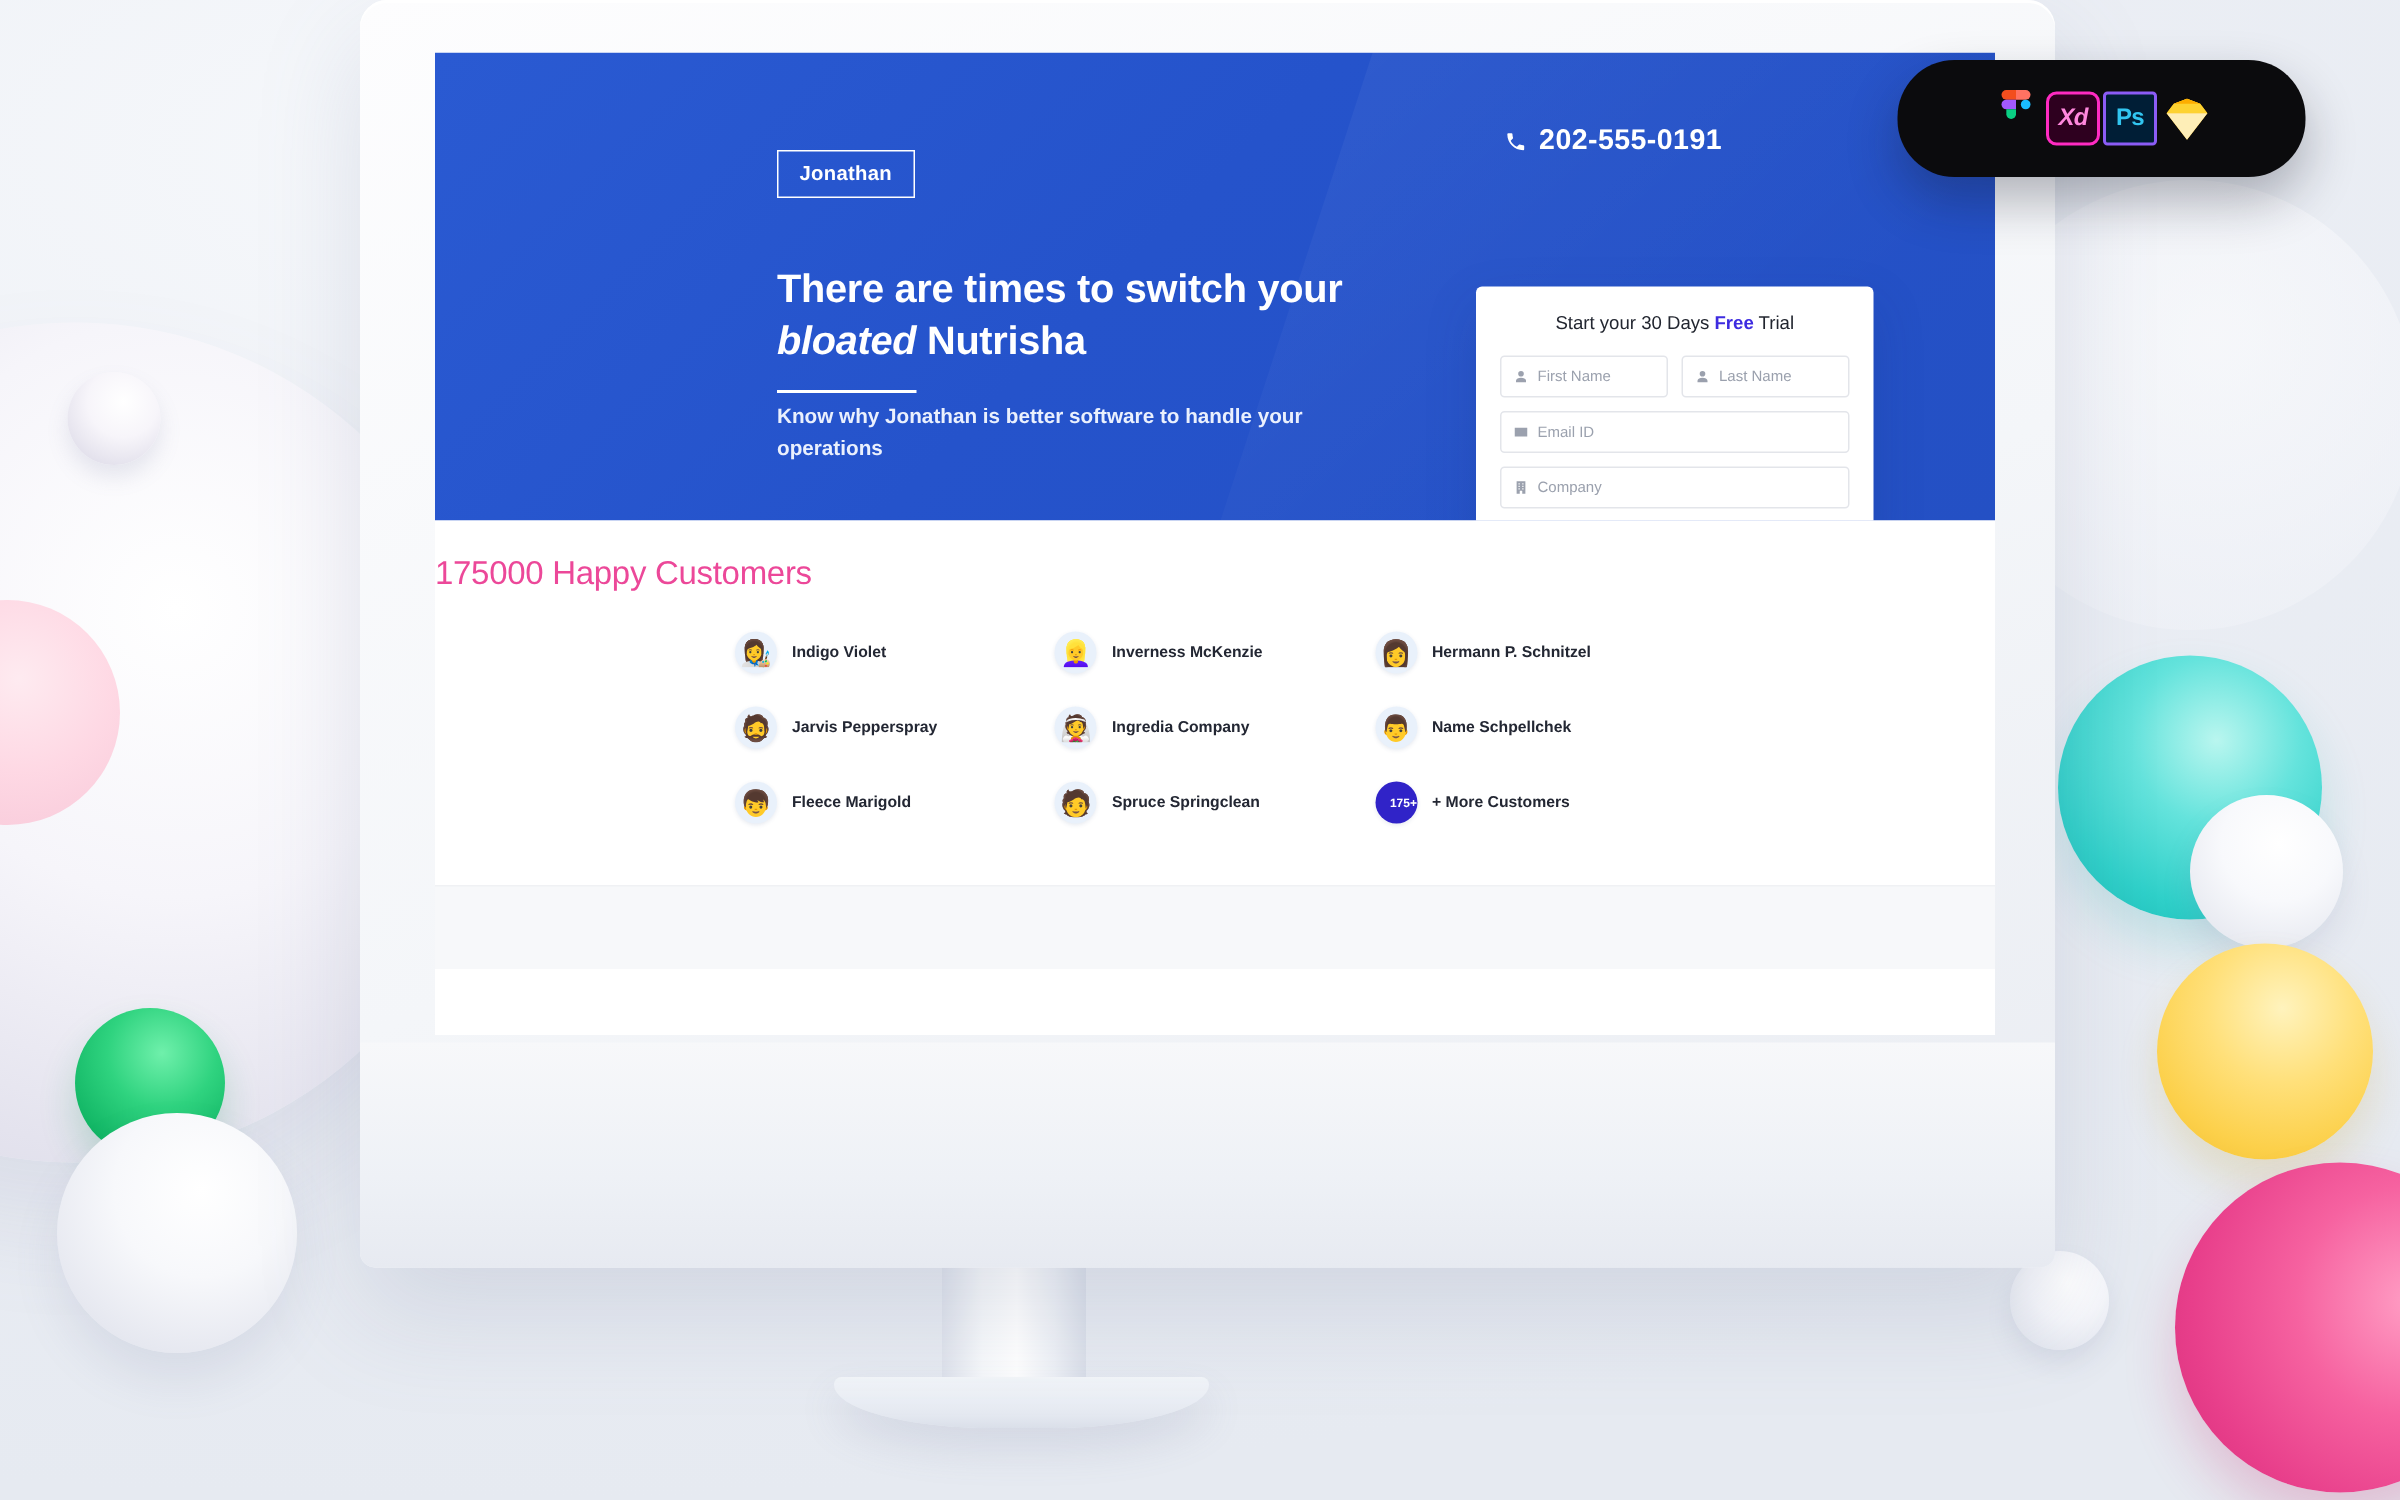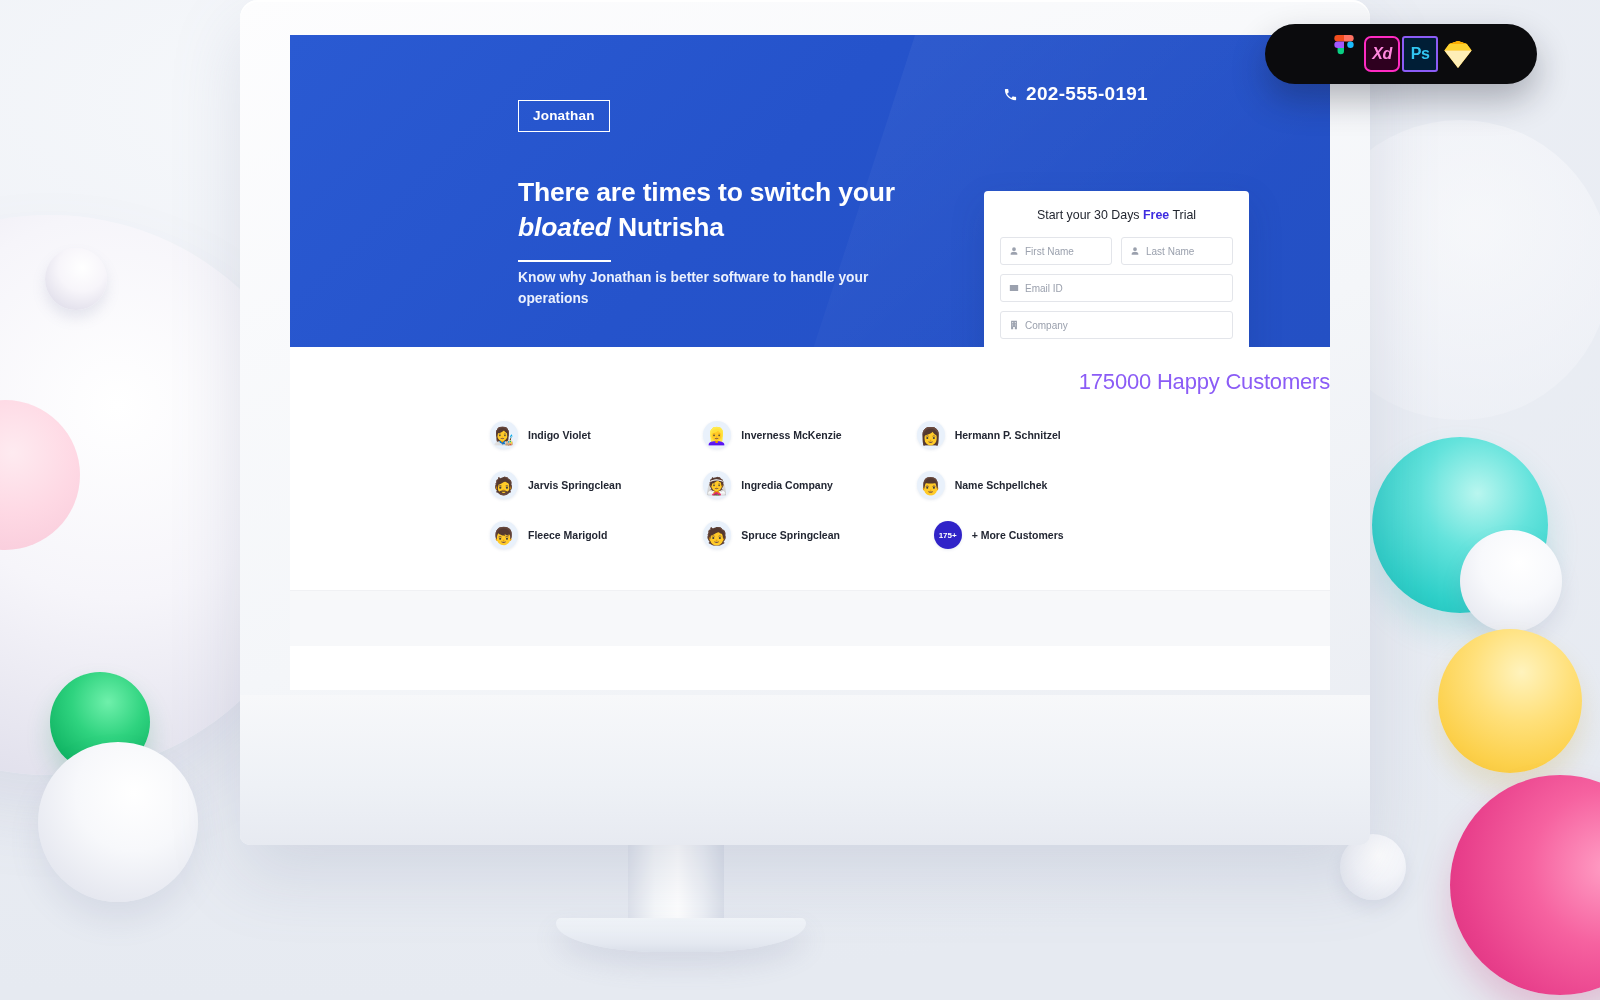--- a/index.html
+++ b/index.html
@@ -150,41 +150,41 @@
   .frow { display:flex; gap:9px; margin-bottom:9px; }
   .field {
     flex:1; height:28px; border:1px solid #e3e5ea; border-radius:3px;
     display:flex; align-items:center; gap:6px; padding:0 8px; background:#fff;
   }
   .field svg { width:10px; height:10px; fill:#9aa0ad; flex:0 0 auto; }
   .ph { font-size:10px; color:#9aa0ad; white-space:nowrap; overflow:hidden; }
 
   
   #cust { position:relative; background:#fff; padding-top:22px; height:243px; }
-  #cust-title { text-align:right; font-size:22px; color:#8b5cf6; font-weight:400; letter-spacing:-.2px; }
+  #cust-title { text-align:left; font-size:22px; color:#ec4899; font-weight:400; letter-spacing:-.2px; }
   #cust-grid {
     margin:26px auto 0; width:640px;
     display:grid; grid-template-columns:repeat(3,1fr); row-gap:22px;
   }
   .cust { display:flex; align-items:center; gap:10px; }
   .av {
     width:28px; height:28px; border-radius:50%; flex:0 0 auto;
     background:#e9f1fb; position:relative; overflow:hidden;
     box-shadow:0 1px 3px rgba(60,80,130,.12);
   }
   .av .face { position:absolute; left:50%; top:52%; transform:translate(-50%,-50%); font-size:17px; line-height:1; }
   .cust .nm { font-size:10.5px; color:#232733; font-weight:700; white-space:nowrap;text-align:center; }
-  .av.badge { background:#3023c8; display:flex; align-items:center; justify-content:center;margin-left:17px; }
+  .av.badge { background:#3023c8; display:flex; align-items:center; justify-content:flex-end; }
   .av.badge span { color:#fff; font-size:8px; font-weight:700; }
 
   #footer-strip { height:56px; background:#f7f8fa; border-top:1px solid #f0f1f4; }
 
   
   #apps {
-    position:absolute; left:1265px; top:24px; width:272px; height:60px;
+    position:absolute; left:1265px; top:40px; width:272px; height:78px;
     background:#0b0b0d; border-radius:38px;
     display:flex; align-items:center; justify-content:center; 
     box-shadow:0 16px 34px rgba(20,22,40,.30);
   }
   .app { width:38px; height:38px; display:flex; align-items:center; justify-content:center; }
   .xd, .ps { width:36px; height:36px; border-radius:7px; display:flex; align-items:center; justify-content:center;
              font-size:16px; font-weight:700; letter-spacing:-.5px; }
   .xd { background:#2e001f; border:2px solid #ff2bc2; color:#ff87dd; font-style:italic; }
   .ps { background:#001e36; border:2px solid #8b5cf6; color:#31c5f0; border-radius:3px; }
 </style>
@@ -290,21 +290,21 @@
             <div class="cust">
               <div class="av">
                 <span class="face">👩</span>
               </div>
               <span class="nm">Hermann P. Schnitzel</span>
             </div>
             <div class="cust">
               <div class="av">
                 <span class="face">🧔</span>
               </div>
-              <span class="nm">Jarvis Springclean</span>
+              <span class="nm">Jarvis Pepperspray</span>
             </div>
             <div class="cust">
               <div class="av">
                 <span class="face">👰</span>
               </div>
               <span class="nm">Ingredia Company</span>
             </div>
             <div class="cust">
               <div class="av">
                 <span class="face">👨</span>

